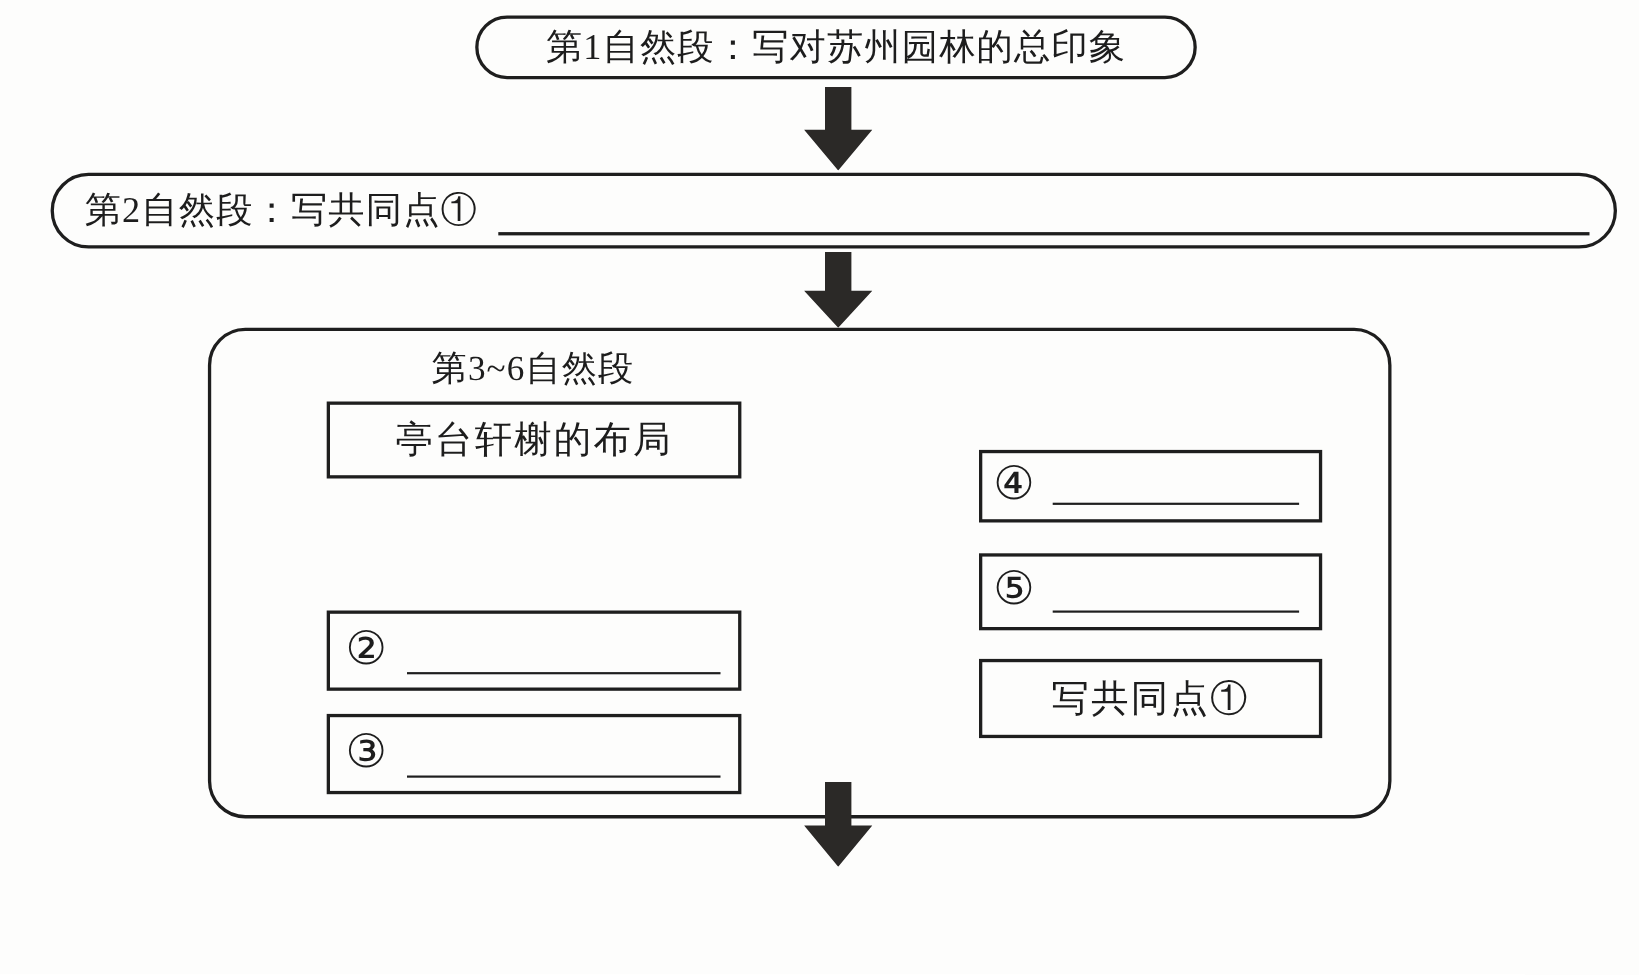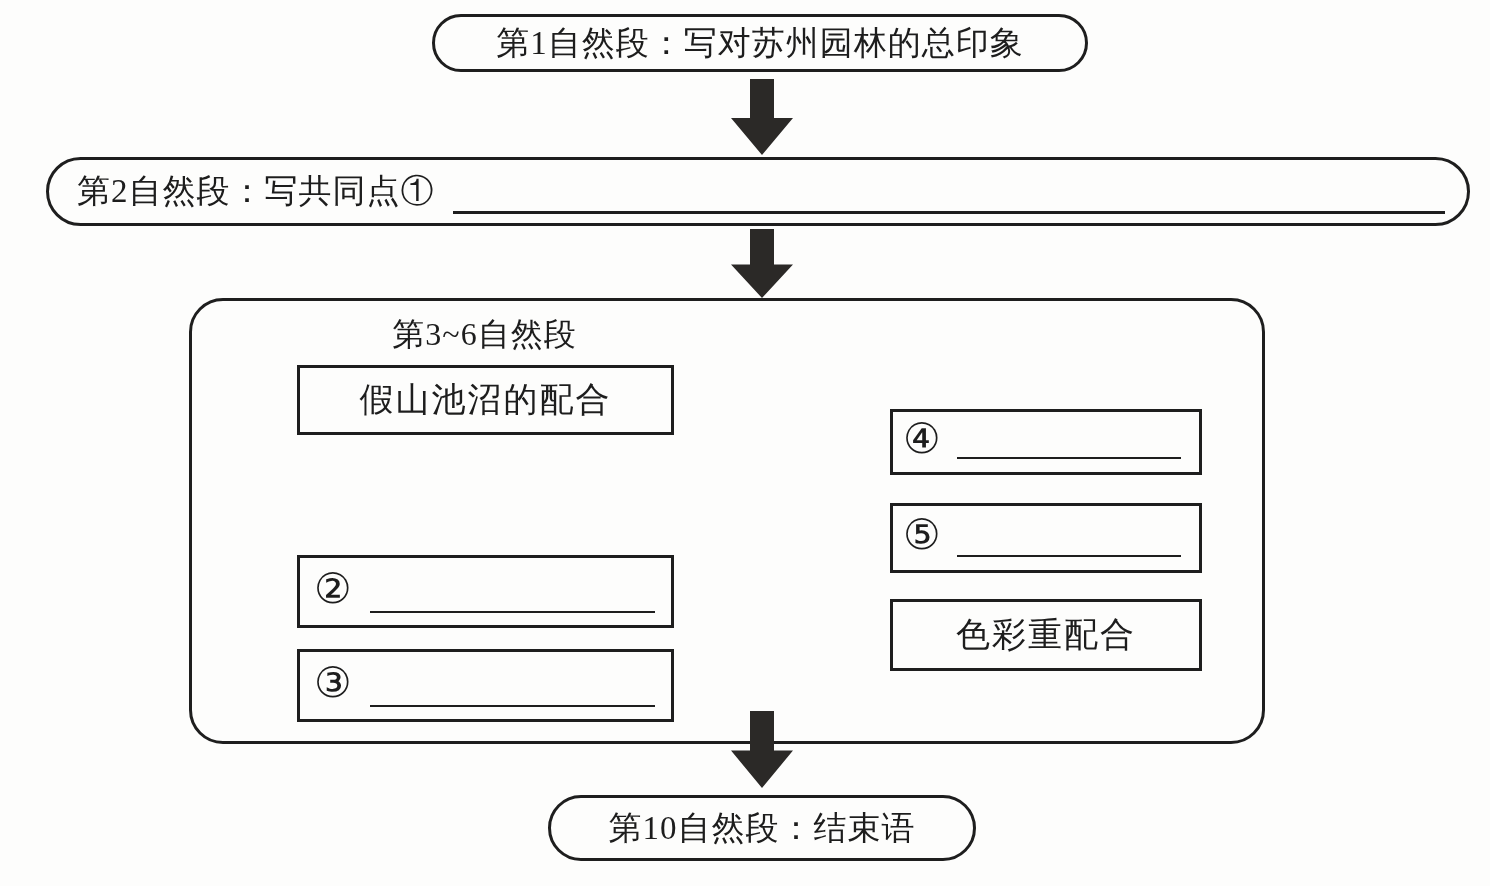--- a/index.html
+++ b/index.html
@@ -129,48 +129,45 @@
     <svg viewBox="0 0 62 76" preserveAspectRatio="none" aria-hidden="true">
       <polygon points="19,0 43,0 43,39 62,39 31,76 0,39 19,39" fill="#2b2927"></polygon>
     </svg>
   </div>
 
   <div class="group-container">
 
     <div class="col-header left">第3~6自然段</div>
 
     <div class="inner-box lbox1">
-      <span>假山池沼的配合</span>
+      <span>亭台轩榭的布局</span>
     </div>
     <div class="inner-box blank lbox3">
       <span class="circled-marker">②</span>
       <span class="blank-line"></span>
     </div>
     <div class="inner-box blank lbox4">
       <span class="circled-marker">③</span>
       <span class="blank-line"></span>
     </div>
 
     <div class="inner-box blank rblank rbox1">
       <span class="circled-marker">④</span>
       <span class="blank-line"></span>
     </div>
     <div class="inner-box blank rblank rbox2">
       <span class="circled-marker">⑤</span>
       <span class="blank-line"></span>
     </div>
     <div class="inner-box rbox3">
-      <span>色彩重配合</span>
+      <span>写共同点①</span>
     </div>
 
   </div>
 
   <div class="arrow arrow-3">
     <svg viewBox="0 0 62 76" preserveAspectRatio="none" aria-hidden="true">
       <polygon points="19,0 43,0 43,39 62,39 31,76 0,39 19,39" fill="#2b2927"></polygon>
     </svg>
   </div>
 
-  <div class="pill pill-bottom centered">
-    <span>第10自然段：结束语</span>
-  </div>
 
 </div>
 
 </body></html>

